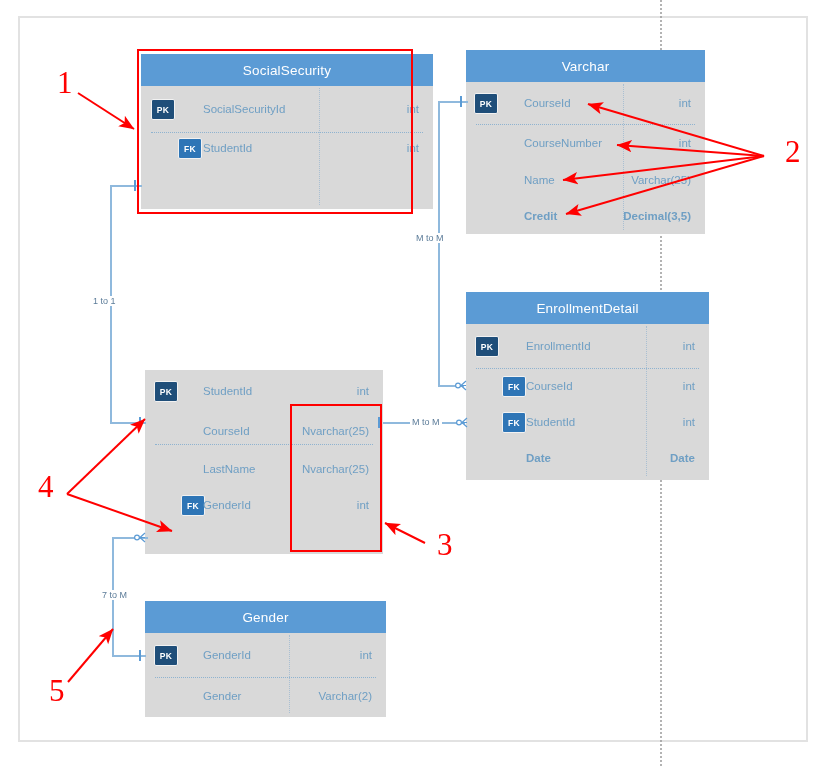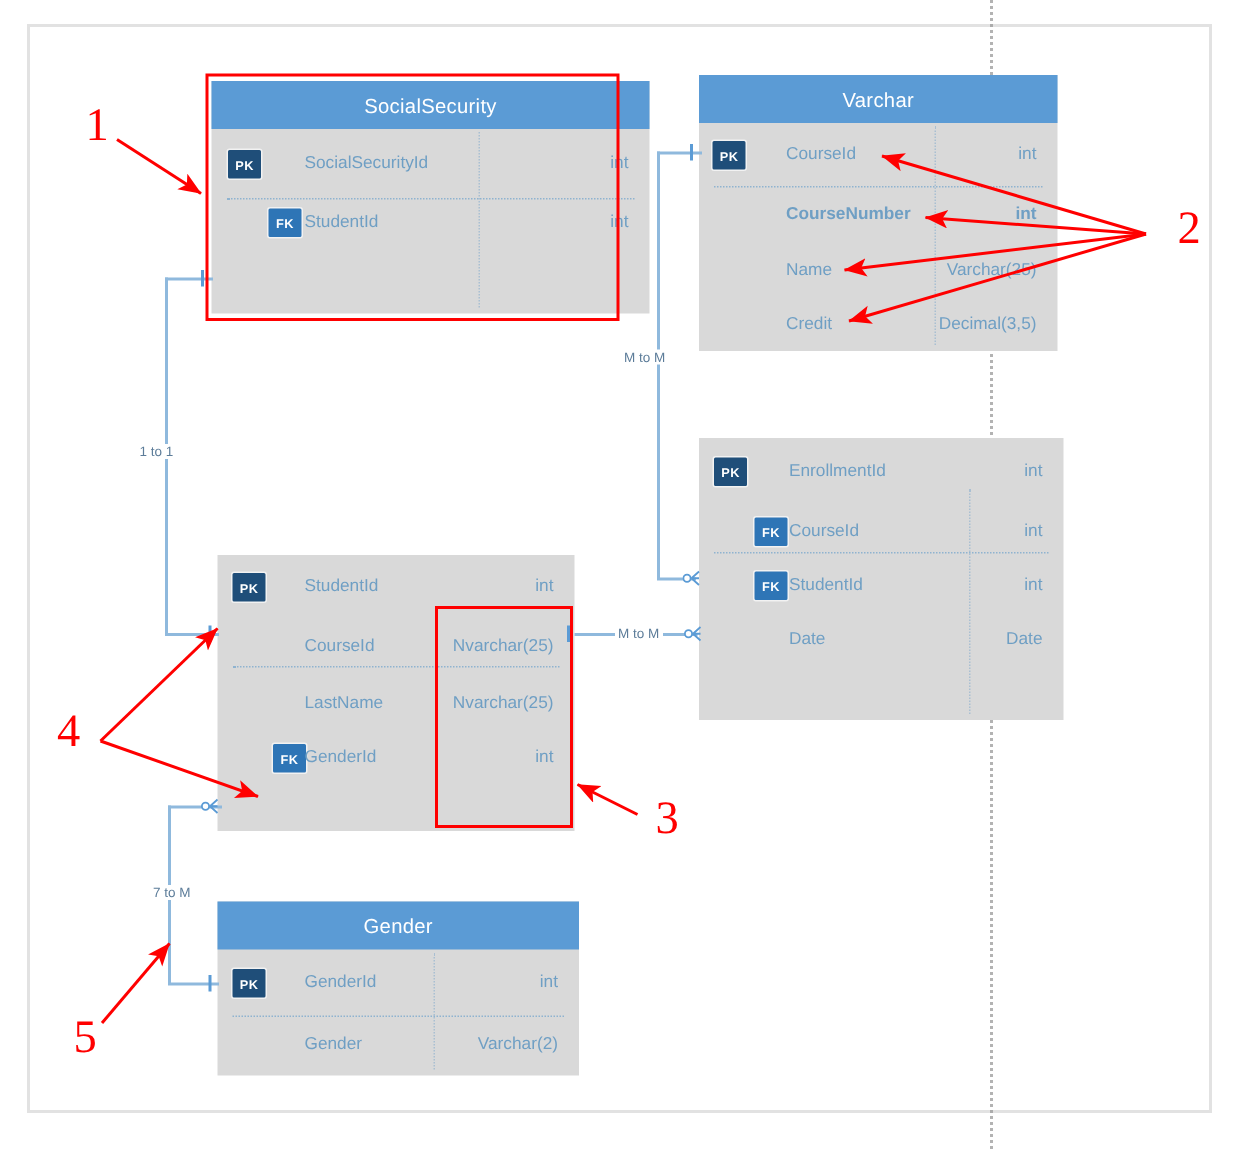--- a/index.html
+++ b/index.html
@@ -84,53 +84,54 @@
 
   <div class="table" style="left:466px;top:50px;width:239px;height:184px;">
     <div class="thead">Varchar</div>
     <div class="col-div" style="left:157px;"></div>
     <div class="row" style="height:42px;">
       <span class="keybox pk" style="left:8px;top:11px;">PK</span>
       <span class="cname" style="left:58px;">CourseId</span>
       <span class="ctype">int</span>
     </div>
     <div class="pk-sep" style="top:74px;"></div>
-    <div class="row" style="height:37px;font-weight:bold;">
+    <div class="row" style="height:37px;">
       <span class="cname" style="left:58px;">CourseNumber</span>
       <span class="ctype">int</span>
     </div>
     <div class="row" style="height:37px;">
       <span class="cname" style="left:58px;">Name</span>
       <span class="ctype">Varchar(25)</span>
     </div>
-    <div class="row" style="height:36px;">
+    <div class="row" style="height:36px;font-weight:bold;">
       <span class="cname" style="left:58px;">Credit</span>
       <span class="ctype">Decimal(3,5)</span>
     </div>
   </div>
 
   <div class="table" style="left:466px;top:292px;width:243px;height:188px;">
+    <div class="thead">EnrollmentDetail</div>
     <div class="col-div" style="left:180px;"></div>
     <div class="row" style="height:43px;">
       <span class="keybox pk" style="left:9px;top:12px;">PK</span>
       <span class="cname" style="left:60px;">EnrollmentId</span>
       <span class="ctype">int</span>
     </div>
     <div class="pk-sep" style="top:76px;"></div>
     <div class="row" style="height:37px;">
       <span class="keybox fk" style="left:36px;top:9px;">FK</span>
       <span class="cname" style="left:60px;">CourseId</span>
       <span class="ctype">int</span>
     </div>
     <div class="row" style="height:36px;">
       <span class="keybox fk" style="left:36px;top:8px;">FK</span>
       <span class="cname" style="left:60px;">StudentId</span>
       <span class="ctype">int</span>
     </div>
-    <div class="row" style="height:36px;">
+    <div class="row" style="height:36px;font-weight:bold;">
       <span class="cname" style="left:60px;">Date</span>
       <span class="ctype">Date</span>
     </div>
   </div>
 
   <div class="table" style="left:145px;top:370px;width:238px;height:184px;">
     <div class="col-div" style="left:145px;"></div>
     <div class="row" style="height:42px;">
       <span class="keybox pk" style="left:9px;top:11px;">PK</span>
       <span class="cname" style="left:58px;">StudentId</span>

